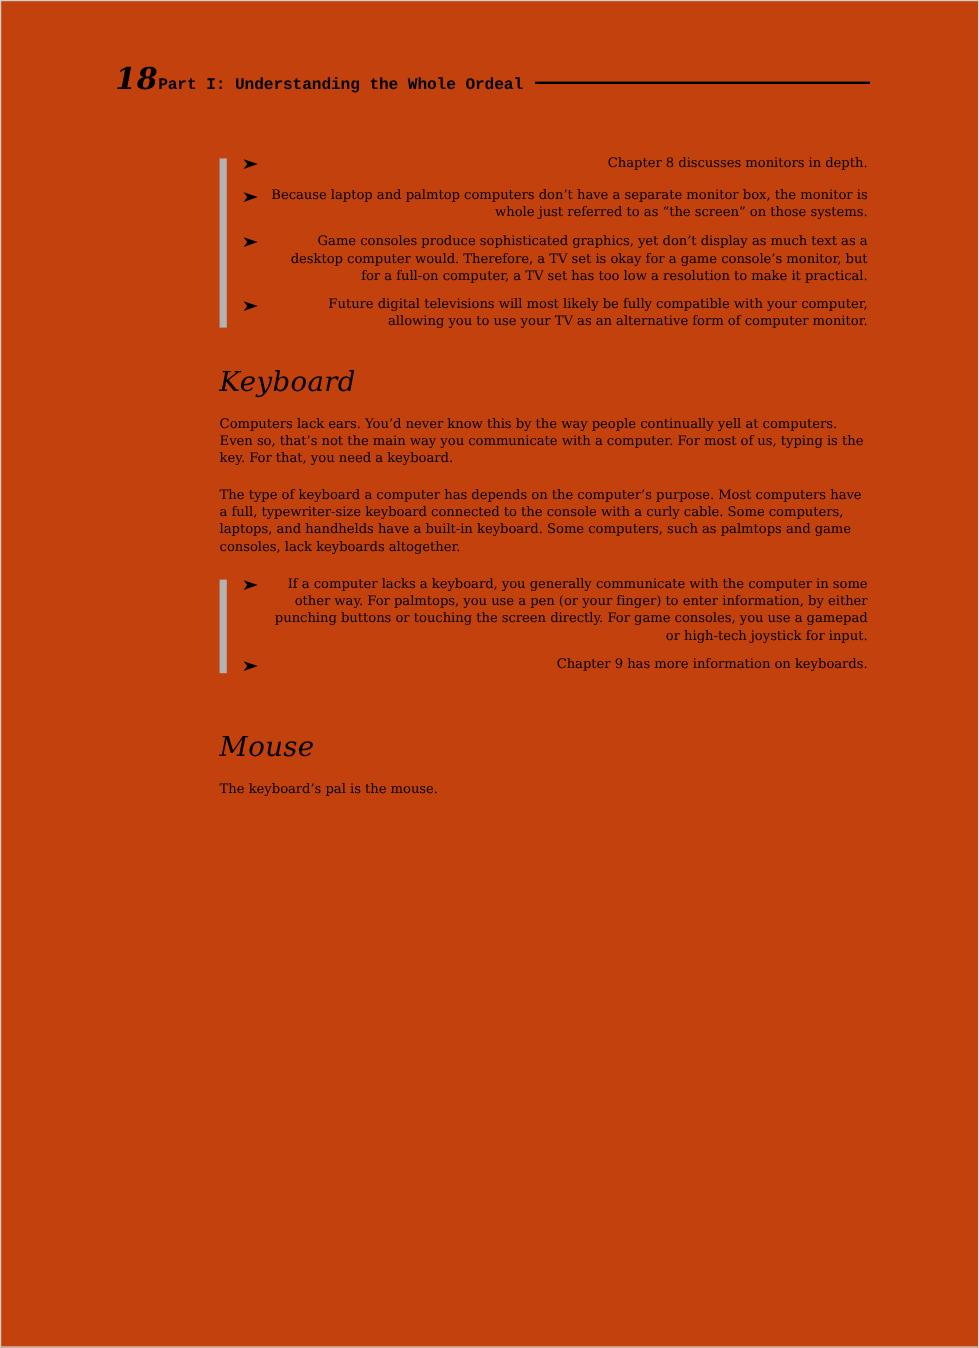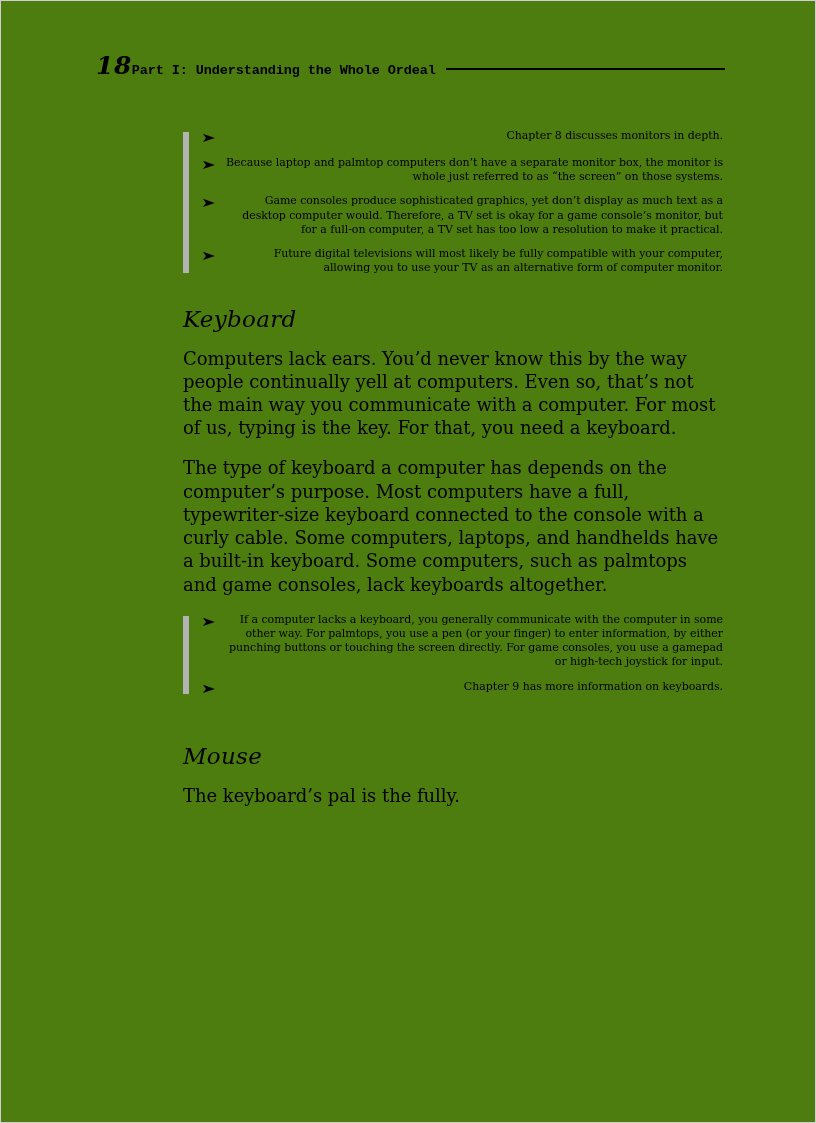--- a/index.html
+++ b/index.html
@@ -11,21 +11,21 @@
     width: 816px;
     height: 1123px;
     position: relative;
     font-family: "DejaVu Serif", "Liberation Serif", serif;
     color: #000000;
     overflow: hidden;
   }
   .page {
     position: absolute;
     inset: 0;
-    background: #4d7c0f;
+    background: #c2410c;
     border: 1px solid #cfcfcf;
     box-sizing: border-box;
   }
 
   
   .header {
     position: absolute;
     left: 95px;
     top: 52px;
     right: 90px;
@@ -58,21 +58,21 @@
 
   
   .content {
     position: absolute;
     left: 182px;
     top: 128px;
     width: 540px;
   }
 
   p.body {
-    font-size: 18px;
+    font-size: 11px;
     line-height: 1.29;
     margin: 16px 0 17px 0;
     text-align: left;
     letter-spacing: -0.05px;
   }
 
   
   .tiplist {
     position: relative;
     padding-left: 18px;
@@ -175,16 +175,16 @@
       <div class="tipitem">
         <span class="tipmark">➤</span>
         <span class="tiptext">Chapter 9 has more information on keyboards.</span>
       </div>
     </div>
 
 
     <div class="gap-sm"></div>
 
     <h2 class="section">Mouse</h2>
-    <p class="body">The keyboard’s pal is the fully.</p>
+    <p class="body">The keyboard’s pal is the mouse.</p>
 
   </div>
 </div>
 
 </body></html>

